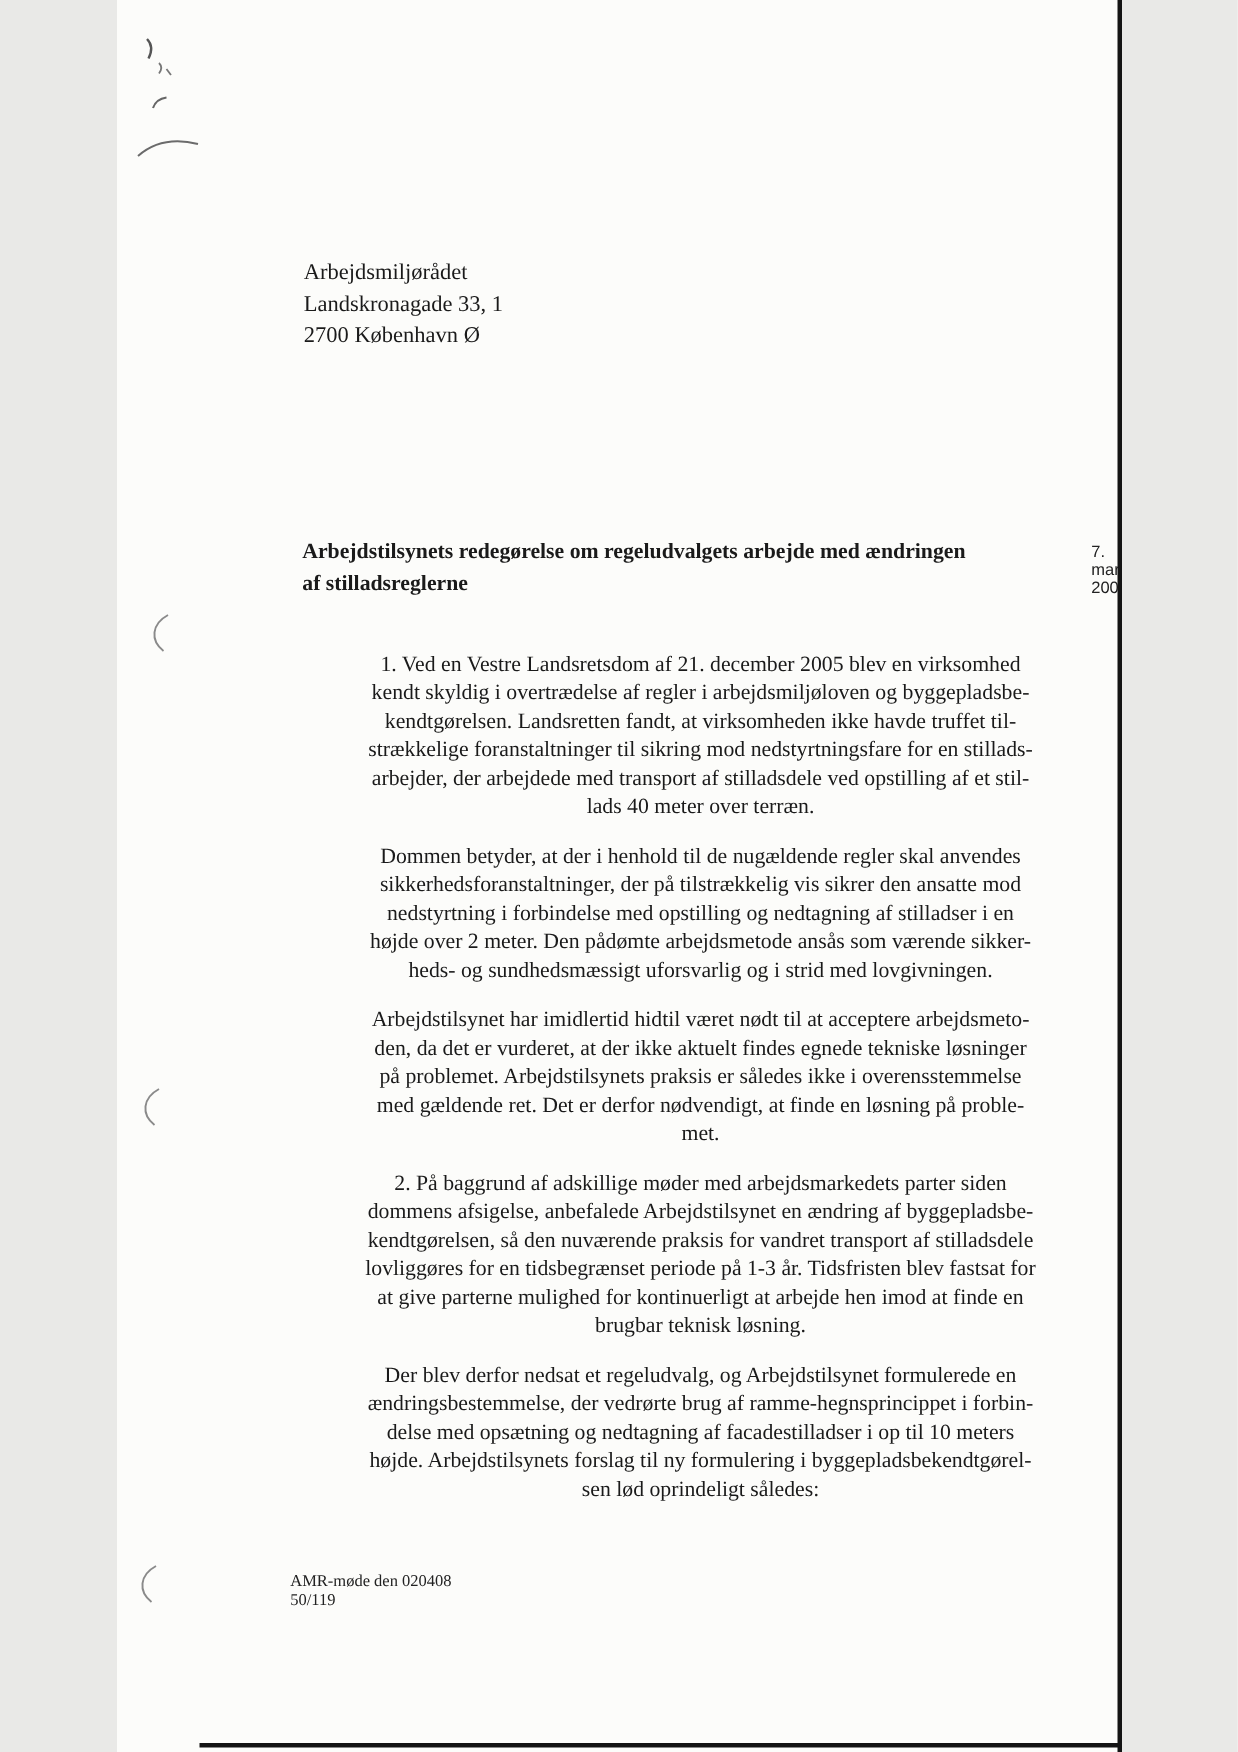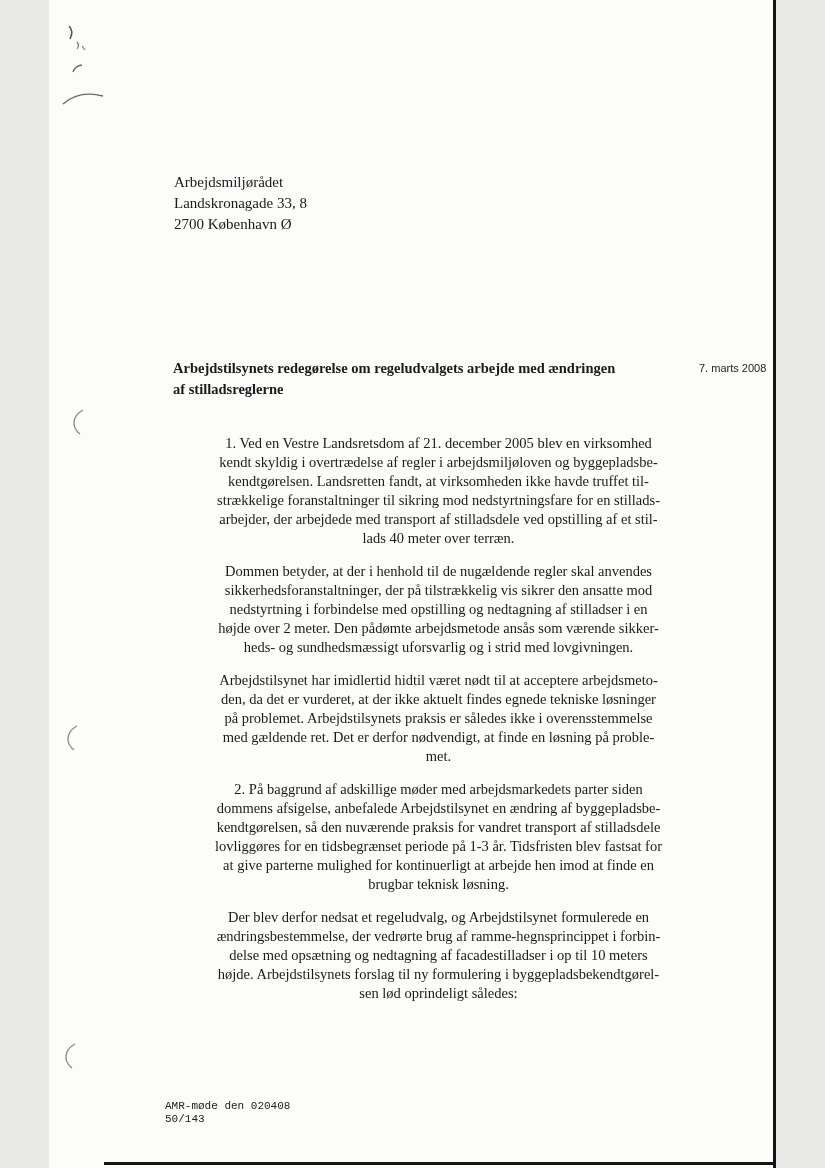--- a/index.html
+++ b/index.html
@@ -1,18 +1,18 @@
 <!DOCTYPE html>
 <html><head>
 <meta charset="utf-8">
 <style>
   html, body { margin: 0; padding: 0; background: #e9e9e7; }
   .page {
     position: relative;
-    width: 727px;
+    width: 670px;
     height: 1168px;
     background: #fcfcfa;
     font-family: "Liberation Serif", serif;
     color: #1a1a1a;
     overflow: hidden;
     margin: 0 auto;
   }
   .pre { white-space: pre-line; }
 
   .recipient {
@@ -59,22 +59,22 @@
     width: 535px;
     font-size: 14.5px;
     line-height: 19px;
     text-align: center;
   }
   .para { margin: 0 0 14px 0; }
 
   .footer {
     position: absolute;
     left: 116px;
-    top: 1100px;
-    font-family: Liberation Mono, monospace;
+    top: 1048px;
+    font-family: Liberation Serif, serif;
     font-size: 11px;
     line-height: 13px;
     color: #222;
   }
 
   
   .artifact { position: absolute; pointer-events: none; }
   .edge-right {
     position: absolute;
     right: 0; top: 0;
@@ -106,21 +106,21 @@
   </svg>
   <svg class="artifact" style="left:12px; top:724px;" width="22" height="28" viewBox="0 0 22 28">
     <path d="M16 2 C5 8 4 19 13 26" stroke="#8a8a8a" fill="none" stroke-width="1.3"></path>
   </svg>
   <svg class="artifact" style="left:10px; top:1042px;" width="22" height="28" viewBox="0 0 22 28">
     <path d="M16 2 C5 8 4 19 13 26" stroke="#8a8a8a" fill="none" stroke-width="1.3"></path>
   </svg>
 
   <div class="recipient">
     <div>Arbejdsmiljørådet</div>
-    <div>Landskronagade 33, 8</div>
+    <div>Landskronagade 33, 1</div>
     <div>2700 København Ø</div>
   </div>
 
 
   <div class="title pre">Arbejdstilsynets redegørelse om regeludvalgets arbejde med ændringen
 af stilladsreglerne</div>
   <div class="date">7. marts 2008</div>
 
   <div class="letter-body">
     <p class="para pre">1. Ved en Vestre Landsretsdom af 21. december 2005 blev en virksomhed
@@ -147,19 +147,19 @@
 brugbar teknisk løsning.</p>
     <p class="para pre">Der blev derfor nedsat et regeludvalg, og Arbejdstilsynet formulerede en
 ændringsbestemmelse, der vedrørte brug af ramme-hegnsprincippet i forbin-
 delse med opsætning og nedtagning af facadestilladser i op til 10 meters
 højde. Arbejdstilsynets forslag til ny formulering i byggepladsbekendtgørel-
 sen lød oprindeligt således:</p>
   </div>
 
   <div class="footer">
     <div>AMR-møde den 020408</div>
-    <div>50/143</div>
+    <div>50/119</div>
   </div>
 
   <div class="edge-right"></div>
   <div class="edge-bottom"></div>
 
 </div>
 
 </body></html>

